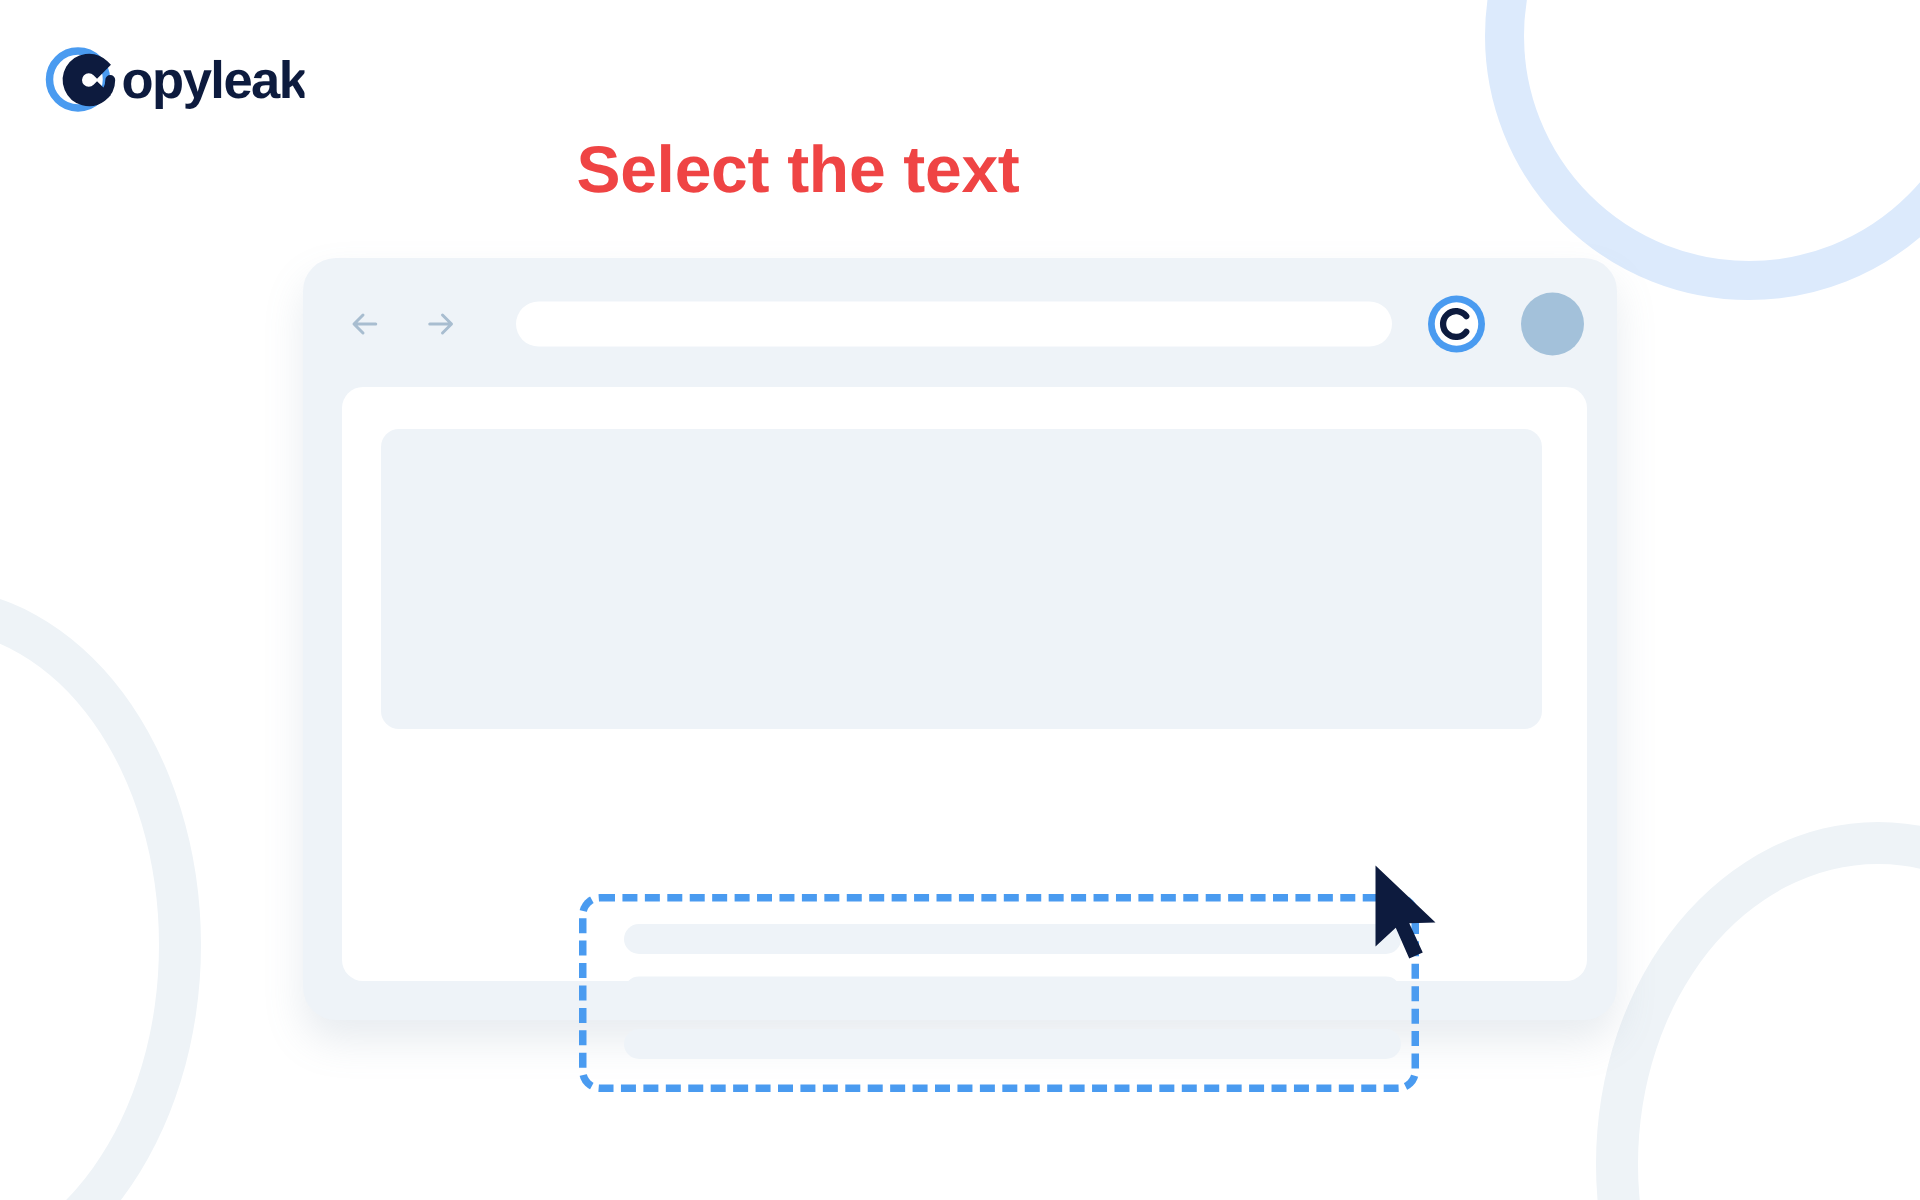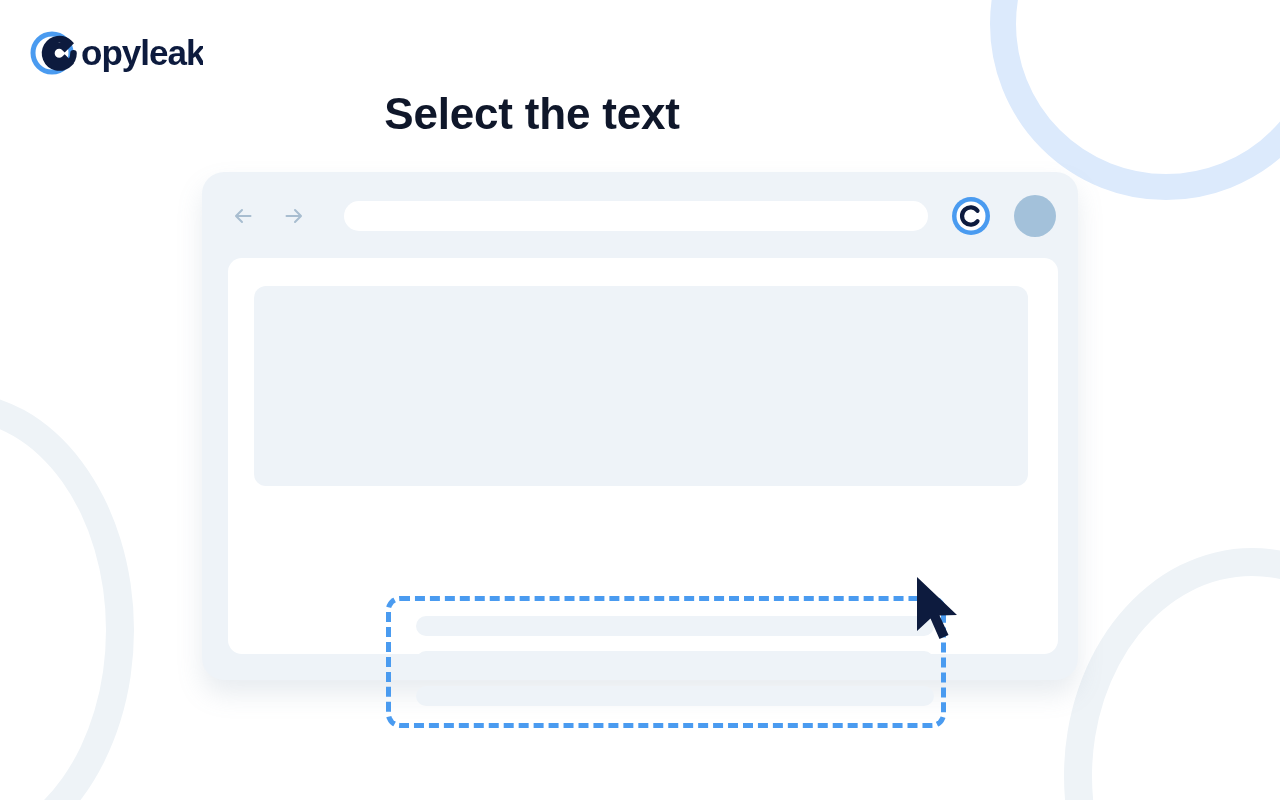--- a/index.html
+++ b/index.html
@@ -57,21 +57,21 @@
 
   
   .page-title {
     position: absolute;
     top: 84px;
     left: 0;
     width: 1064px;
     text-align: center;
     font-size: 44px;
     font-weight: bold;
-    color: #0f172a;
+    color: #ef4444;
     letter-spacing: -0.2px;
     line-height: 60px;
   }
 
   
   .browser {
     position: absolute;
     left: 202px;
     top: 172px;
     width: 876px;

